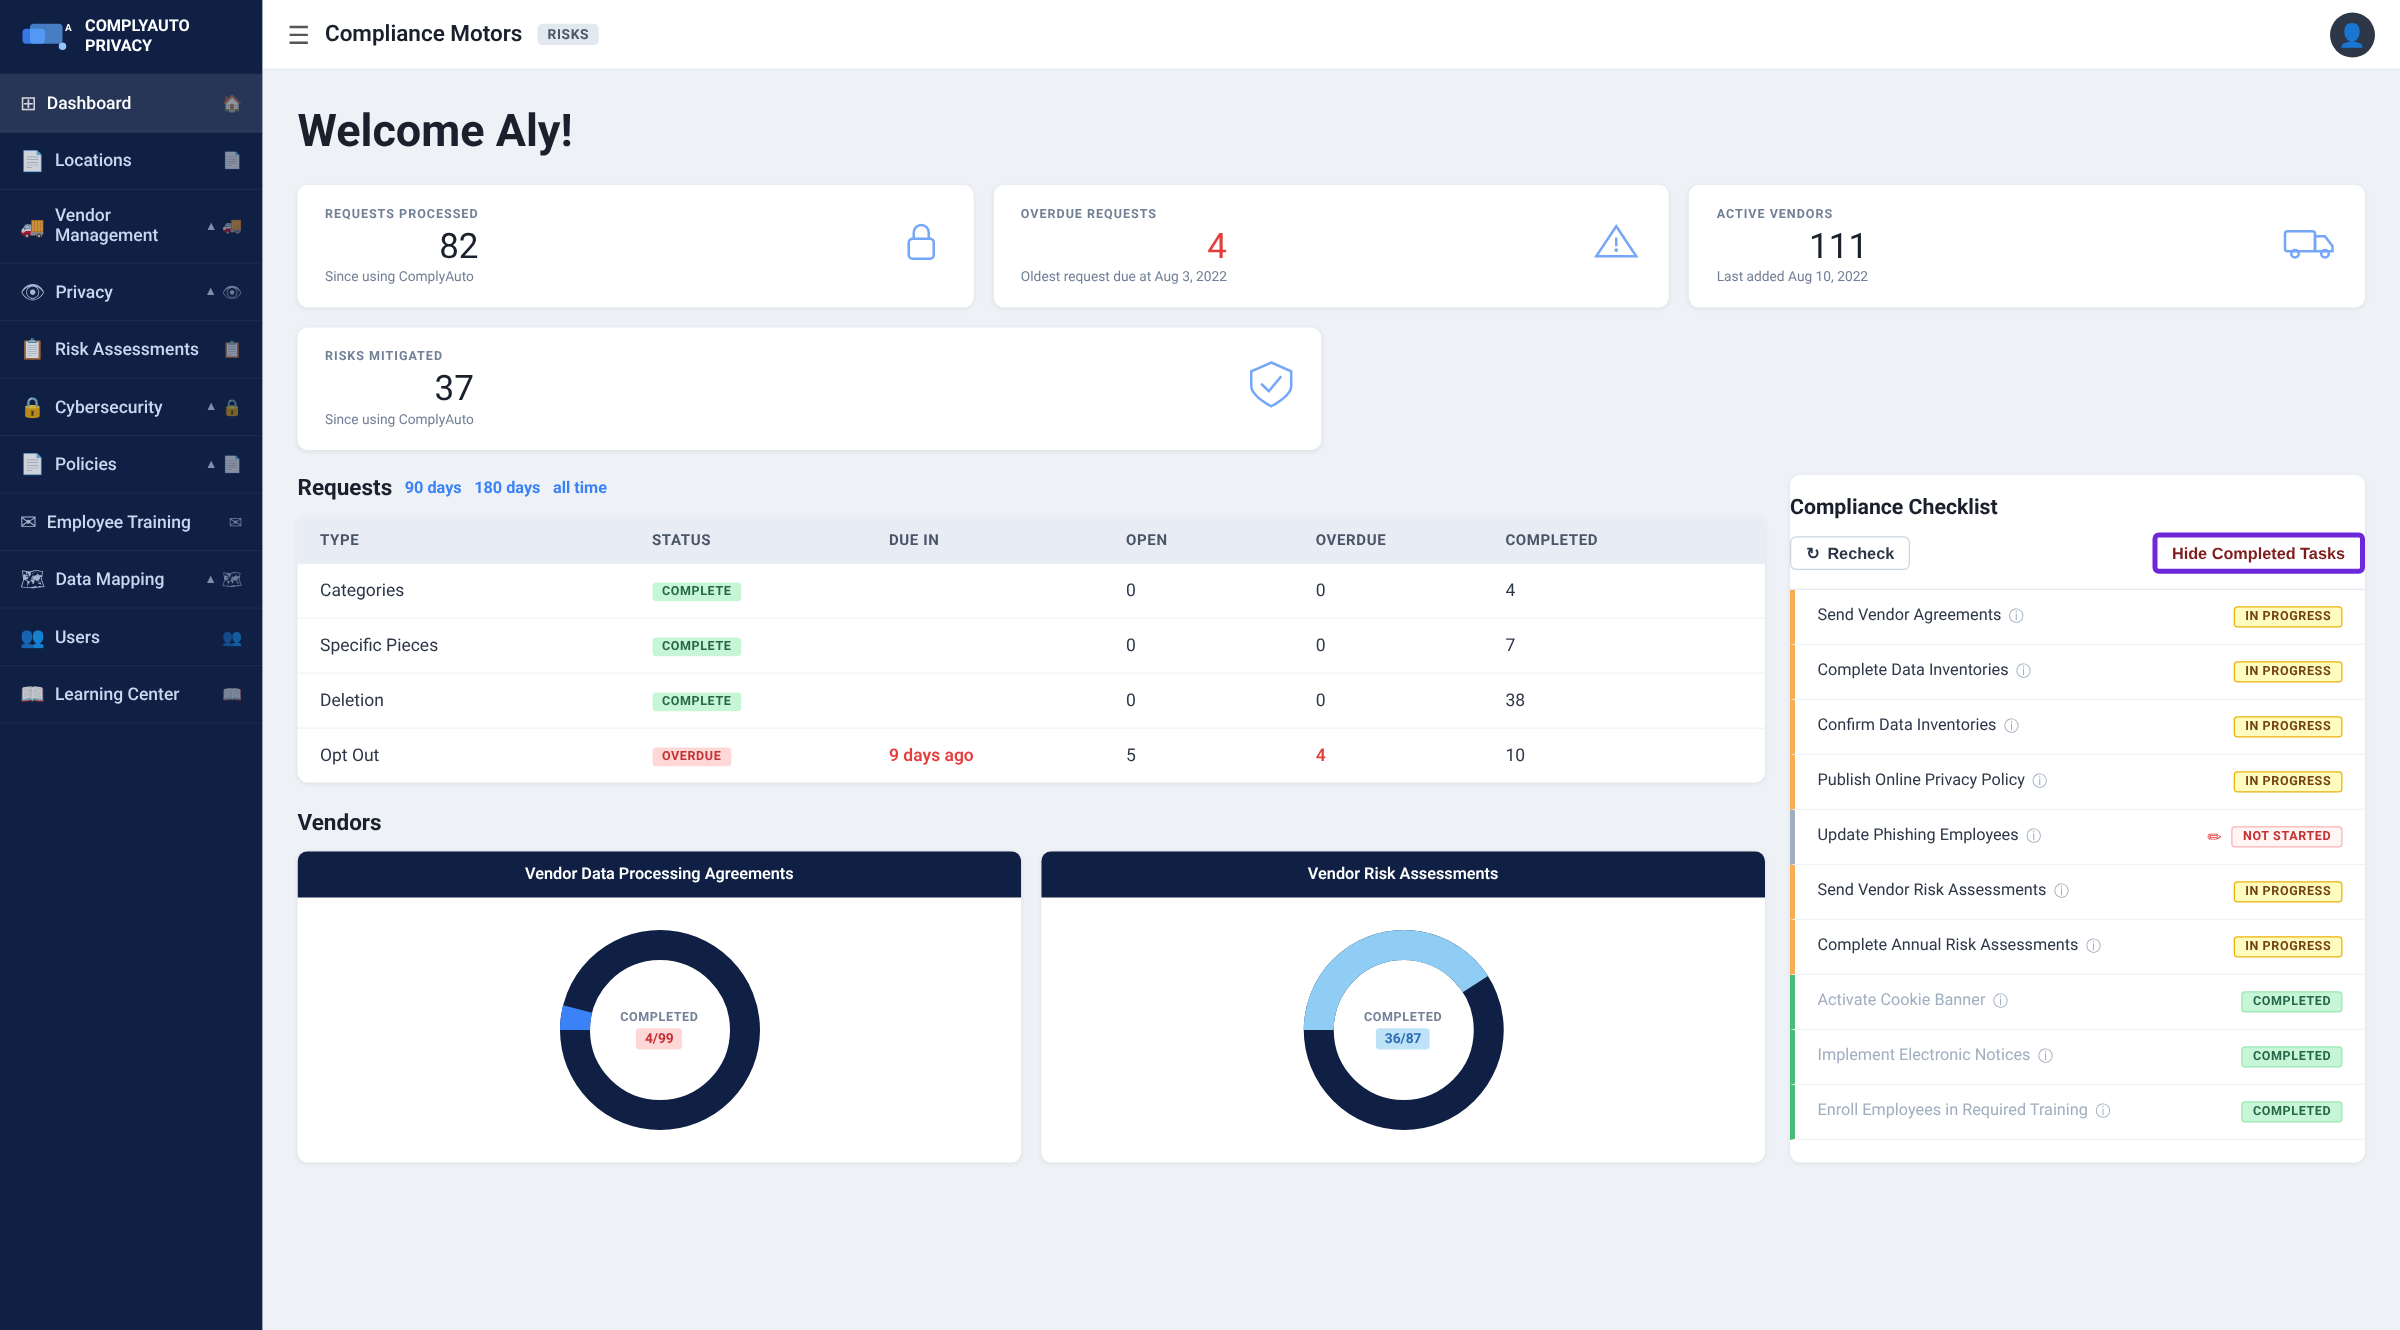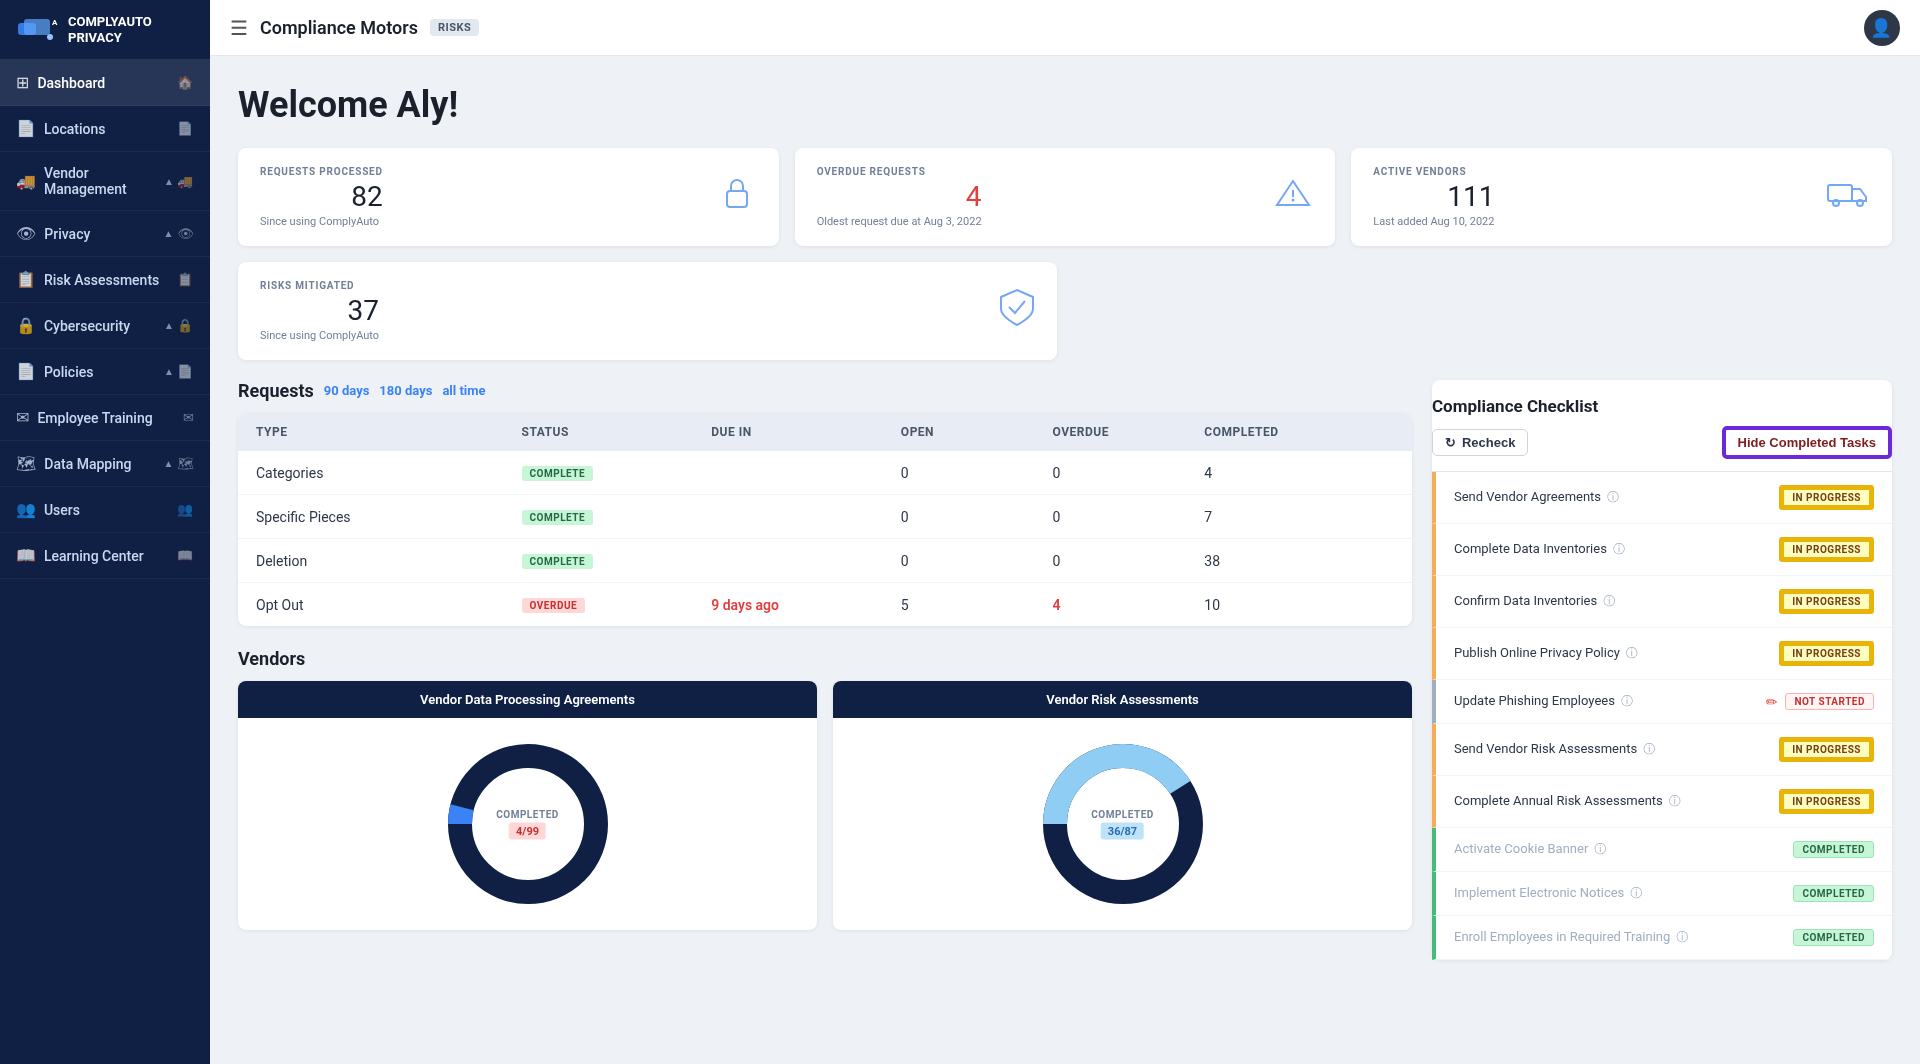--- a/index.html
+++ b/index.html
@@ -332,21 +332,21 @@
     .checklist-item-name.muted { color: #a0aec0; }
     .checklist-info-icon { font-size: 12px; color: #a0aec0; cursor: pointer; }
     .checklist-right { display: flex; align-items: center; gap: 8px; }
     .status-badge {
       font-size: 10px;
       font-weight: 700;
       padding: 2px 8px;
       border-radius: 3px;
       letter-spacing: 0.5px;
     }
-    .status-in-progress { background: #fefcbf; color: #744210; border: 5px solid #eab308; }
+    .status-in-progress { background: #fefcbf; color: #744210; border: 1px solid #eab308; }
     .status-not-started { background: #fff5f5; color: #c53030; border: 1px solid #feb2b2; }
     .status-completed { background: #c6f6d5; color: #276749; border: 1px solid #9ae6b4; }
     .pencil-icon { font-size: 14px; color: #e53e3e; }
   </style>
 </head>
 <body>
 
 <nav id="sidebar">
   <div id="sidebar-logo">
     <svg viewBox="0 0 44 30" fill="none" xmlns="http://www.w3.org/2000/svg">

